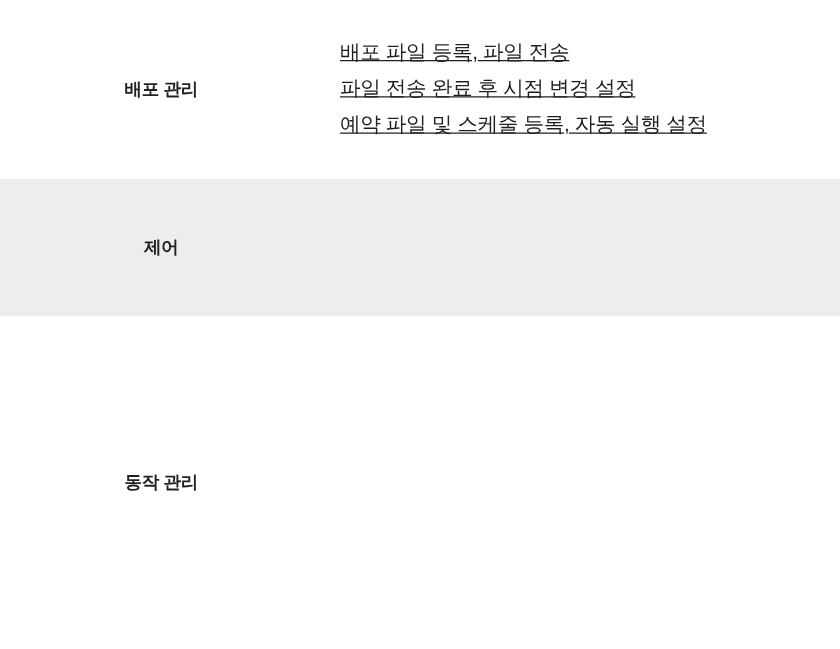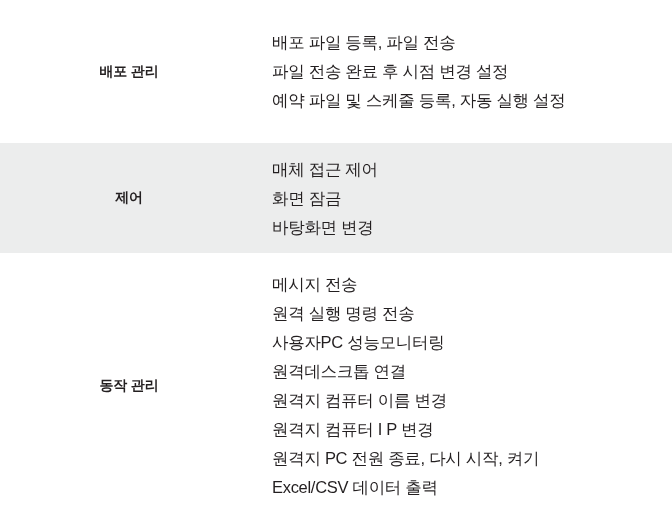--- a/index.html
+++ b/index.html
@@ -38,20 +38,21 @@
     font-weight: bold;
     font-size: 14px;
     letter-spacing: -0.2px;
     color: #231f20;
     box-sizing: border-box;
   }
   .items-cell {
     flex: 1 1 auto;
     padding-left: 14px;
     box-sizing: border-box;
+    text-decoration: underline;
   }
   .item {
     font-size: 16.5px;
     line-height: 29px;
     letter-spacing: -0.3px;
     color: #231f20;
     white-space: nowrap;
   }
   .row-deploy { height: 143px; }
   .row-control { height: 110px; }
@@ -66,34 +67,19 @@
     <div class="cat-cell">배포 관리</div>
     <div class="items-cell">
       <div class="item">배포 파일 등록, 파일 전송</div>
       <div class="item">파일 전송 완료 후 시점 변경 설정</div>
       <div class="item">예약 파일 및 스케줄 등록, 자동 실행 설정</div>
     </div>
   </div>
 
   <div class="row shaded row-control">
     <div class="cat-cell">제어</div>
-    <div class="items-cell">
-      <div class="item">매체 접근 제어</div>
-      <div class="item">화면 잠금</div>
-      <div class="item">바탕화면 변경</div>
-    </div>
   </div>
 
   <div class="row plain row-action">
     <div class="cat-cell">동작 관리</div>
-    <div class="items-cell">
-      <div class="item">메시지 전송</div>
-      <div class="item">원격 실행 명령 전송</div>
-      <div class="item">사용자PC 성능모니터링</div>
-      <div class="item">원격데스크톱 연결</div>
-      <div class="item">원격지 컴퓨터 이름 변경</div>
-      <div class="item">원격지 컴퓨터 I P 변경</div>
-      <div class="item">원격지 PC 전원 종료, 다시 시작, 켜기</div>
-      <div class="item">Excel/CSV 데이터 출력</div>
-    </div>
   </div>
 
 </div>
 
 </body></html>

